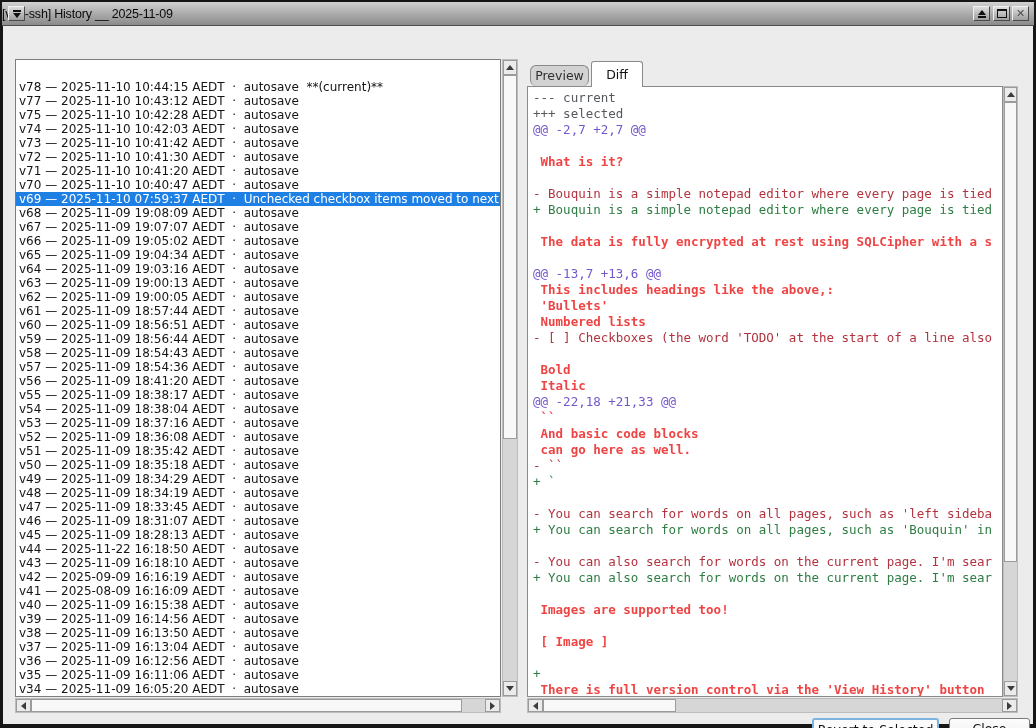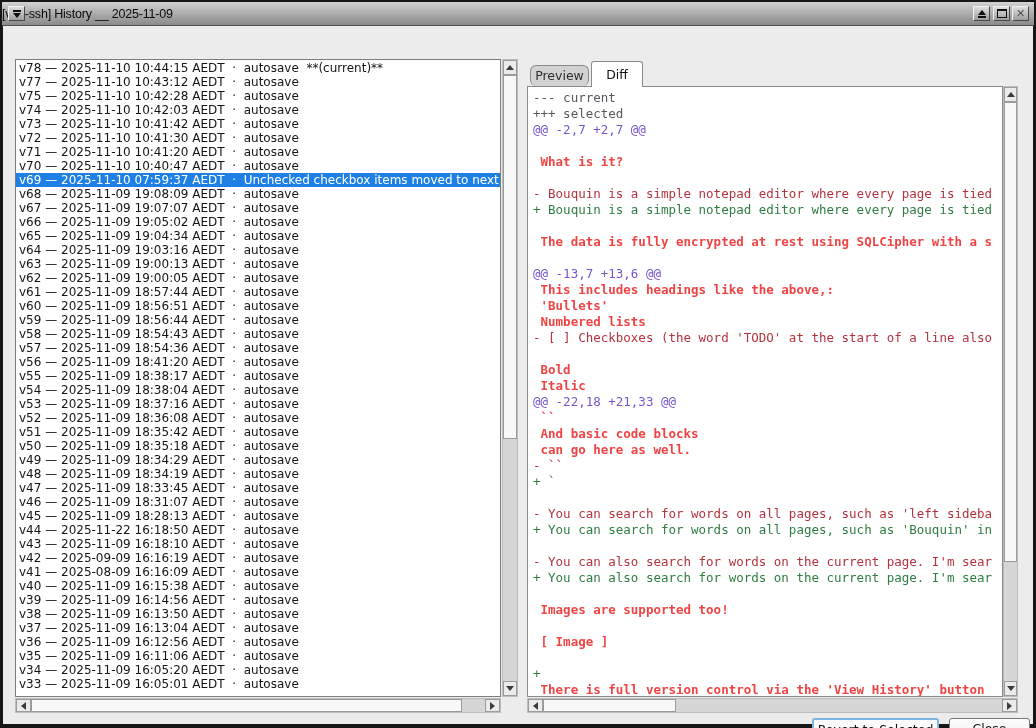--- a/index.html
+++ b/index.html
@@ -34,21 +34,21 @@
     border-left:4px solid transparent;border-right:4px solid transparent;border-bottom:5px solid #101010;}
   .glyph-shade .bar{position:absolute;left:0;top:6px;width:8px;height:2px;background:#101010;}
   .glyph-max{width:8px;height:6px;border:1px solid #101010;border-top:2px solid #101010;box-sizing:content-box;}
   .glyph-close{font-size:11px;line-height:10px;color:#4e4e4e;font-weight:bold;
     font-family:"DejaVu Sans",sans-serif;}
   .client{position:absolute;left:3px;top:26px;right:3px;bottom:4px;background:#ececec;}
 
   
   .listbox{position:absolute;left:12px;top:33px;width:486px;height:638px;
     background:#ffffff;border:1px solid #7d7d7d;box-sizing:border-box;
-    overflow:hidden;padding-top:1px;}
+    overflow:hidden;padding-top:20px;}
   .lrow{height:14px;line-height:14px;font-size:12px;color:#141414;
     padding-left:3px;white-space:pre;overflow:hidden;}
   .lrow.sel{background:#1e80e4;color:#ffffff;}
 
   
   .sb{position:absolute;background:#d6d6d6;border:1px solid #bcbcbc;box-sizing:border-box;}
   .sb-btn{position:absolute;background:#ebebeb;border:1px solid #9b9b9b;box-sizing:border-box;
     display:flex;align-items:center;justify-content:center;}
   .sb-thumb{position:absolute;background:#f8f8f8;border:1px solid #9b9b9b;box-sizing:border-box;}
   .arr{width:0;height:0;}

